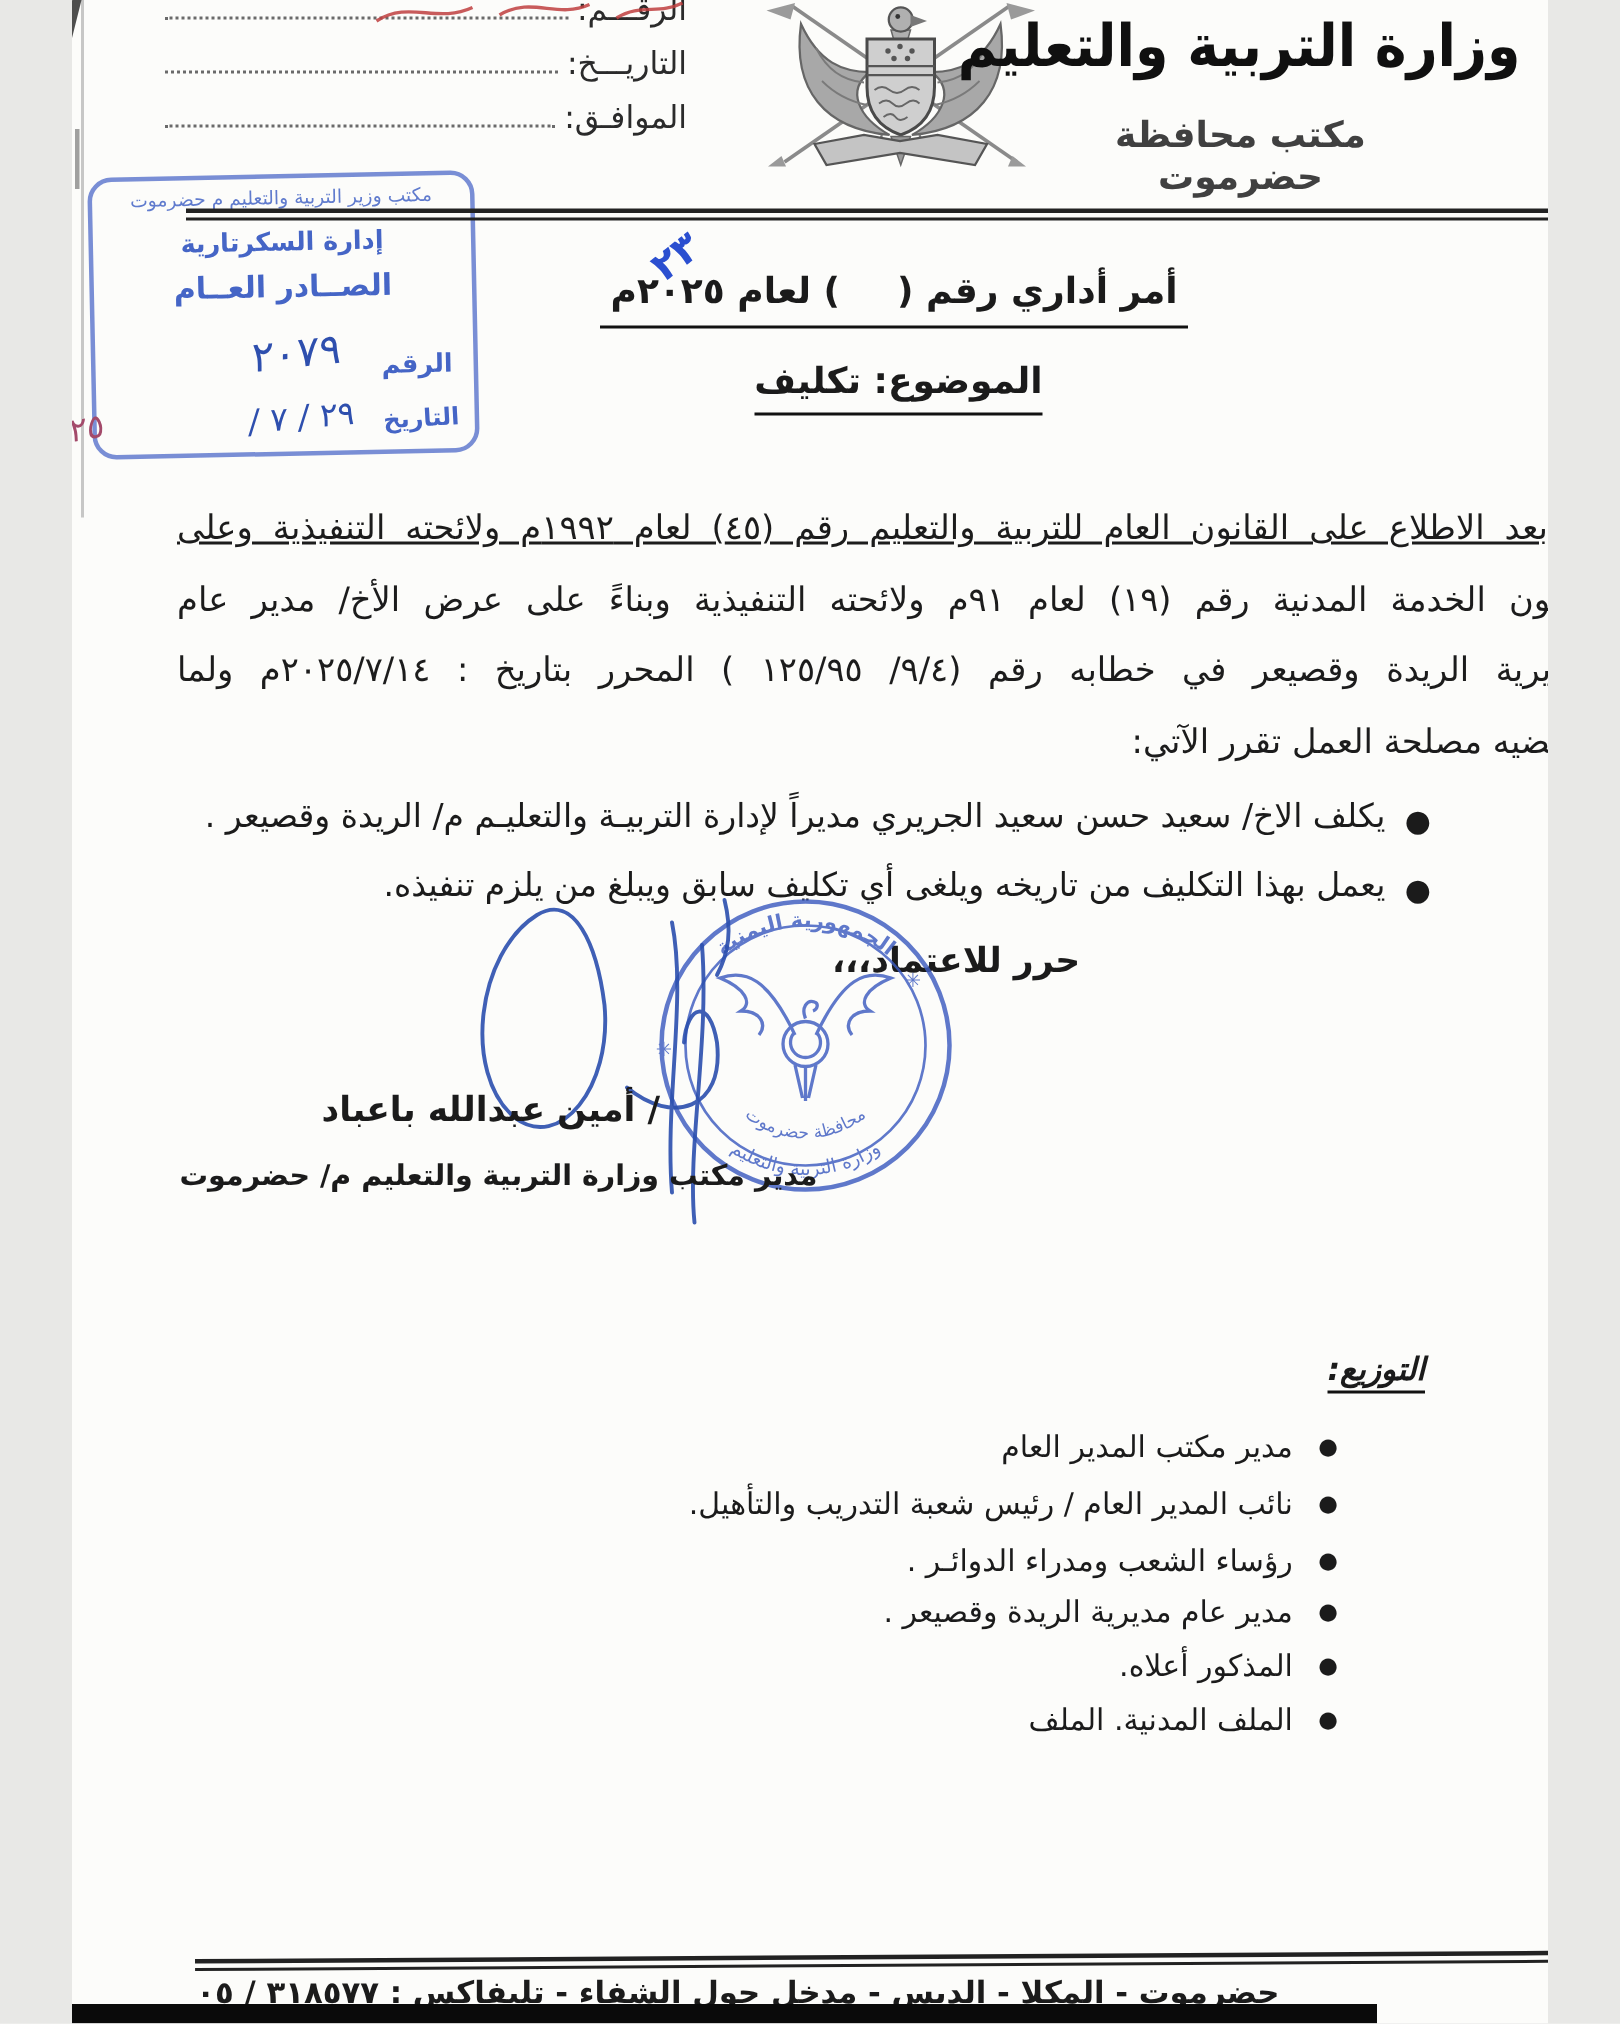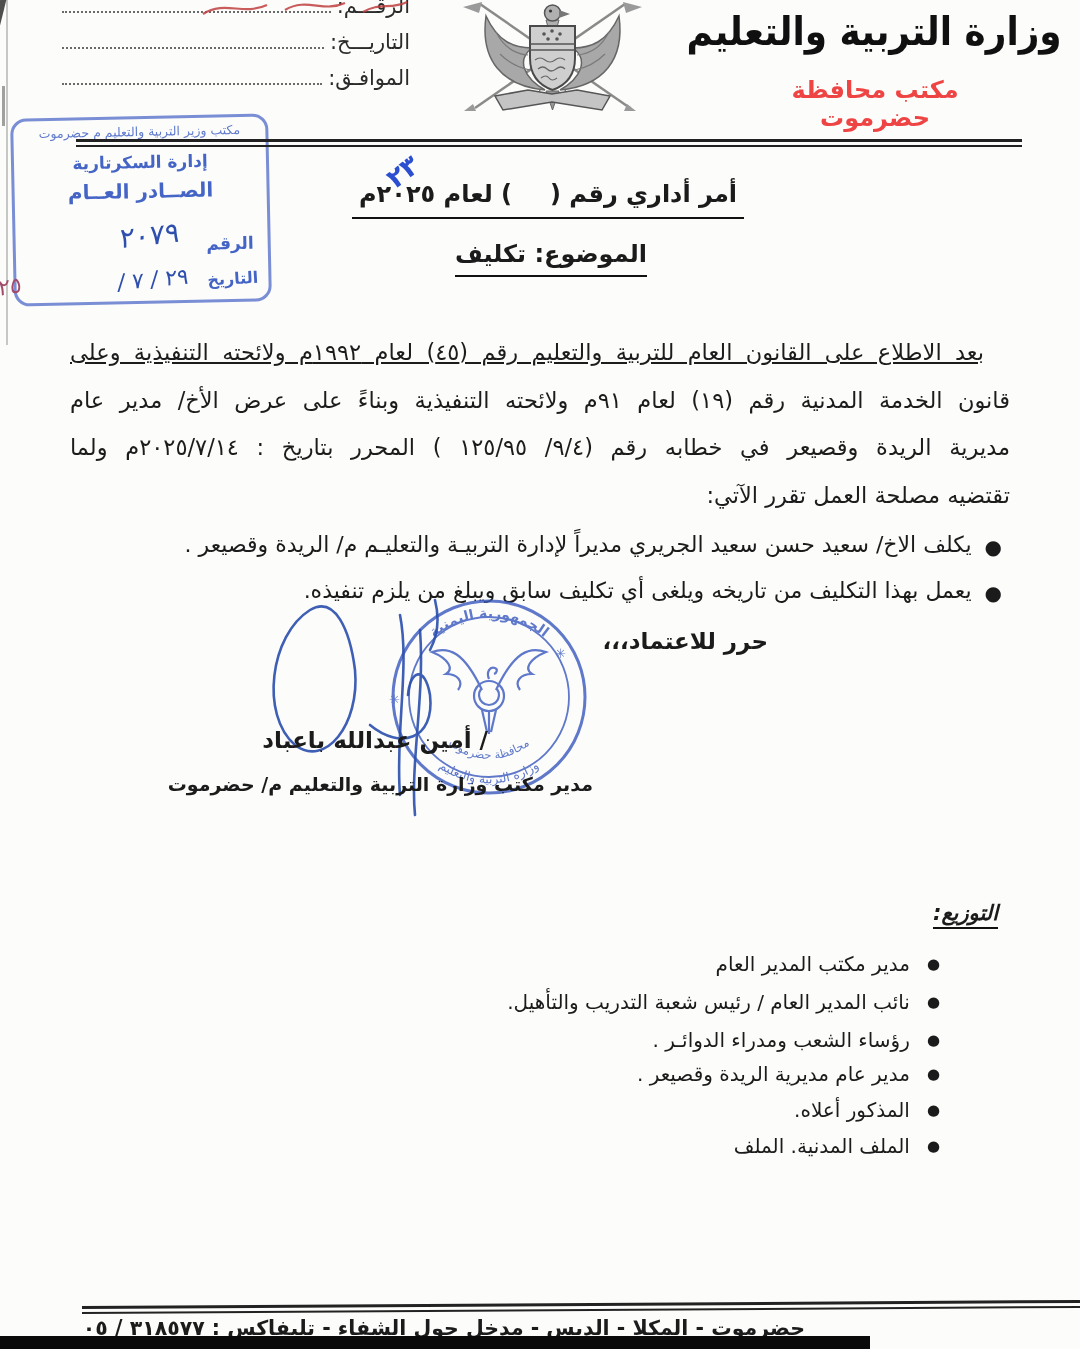--- a/index.html
+++ b/index.html
@@ -1,33 +1,33 @@
 <!DOCTYPE html>
 <html lang="ar" dir="rtl"><head>
 <meta charset="utf-8">
 <style>
   html,body{margin:0;padding:0;background:#e8e8e6;}
   .page{
-    position:relative; width:1080px; height:1349px; margin:0 auto;
+    position:relative; width:984px; height:1349px; margin:0 auto;
     background:#fcfcfa; overflow:hidden; direction:rtl;
     font-family:"DejaVu Sans", sans-serif; color:#1b1b1b;
   }
   .abs{position:absolute;}
   
   .edge-line{left:6px;top:0;width:2px;height:345px;background:#9a9a9a;opacity:.55;}
   .corner-mark{left:-4px;top:-6px;width:6px;height:46px;background:#222;transform:rotate(14deg);opacity:.8;}
   .corner-mark2{left:2px;top:86px;width:3px;height:40px;background:#444;opacity:.5;}
   
   .field-row{left:62px;width:352px;height:30px;display:flex;direction:rtl;align-items:flex-end;}
   .field-label{font-size:21px;color:#2b2b2b;white-space:nowrap;padding-right:4px;}
   .field-dots{flex:1;border-bottom:2px dotted #6a6a6a;margin:0 6px 5px 0;height:1px;}
   
   .callig{right:6px;top:-4px;width:308px;height:72px;text-align:center;
     font-size:39px;font-weight:bold;line-height:72px;transform:scaleX(.92);color:#101010;white-space:nowrap;}
-  .office{right:94px;top:76px;width:222px;text-align:center;font-size:24px;font-weight:bold;color:#ef4444;}
+  .office{right:94px;top:76px;width:222px;text-align:center;font-size:24px;font-weight:bold;color:#404040;}
   
   .rstamp{left:12px;top:116px;width:252px;height:182px;border:3px solid rgba(70,100,198,.72);
     border-radius:16px;transform:rotate(-1.2deg);color:#4565c6;}
   .rs-l1{left:0;top:5px;width:100%;text-align:center;font-size:12.5px;opacity:.85;white-space:nowrap;}
   .rs-l2{left:0;top:33px;width:100%;text-align:center;font-size:17px;font-weight:bold;}
   .rs-l3{left:0;top:60px;width:100%;text-align:center;font-size:20px;font-weight:bold;letter-spacing:.5px;}
   .rs-numlbl{right:14px;top:116px;font-size:17px;font-weight:bold;}
   .rs-numval{right:88px;top:100px;font-size:28px;color:#2e4fae;transform:rotate(-5deg) skewX(-7deg);}
   .rs-datelbl{right:10px;top:152px;font-size:16px;font-weight:bold;transform:rotate(-2deg);}
   .rs-dateval{right:80px;top:148px;font-size:22px;color:#2e4fae;transform:rotate(-4deg) skewX(-6deg);white-space:nowrap;}

